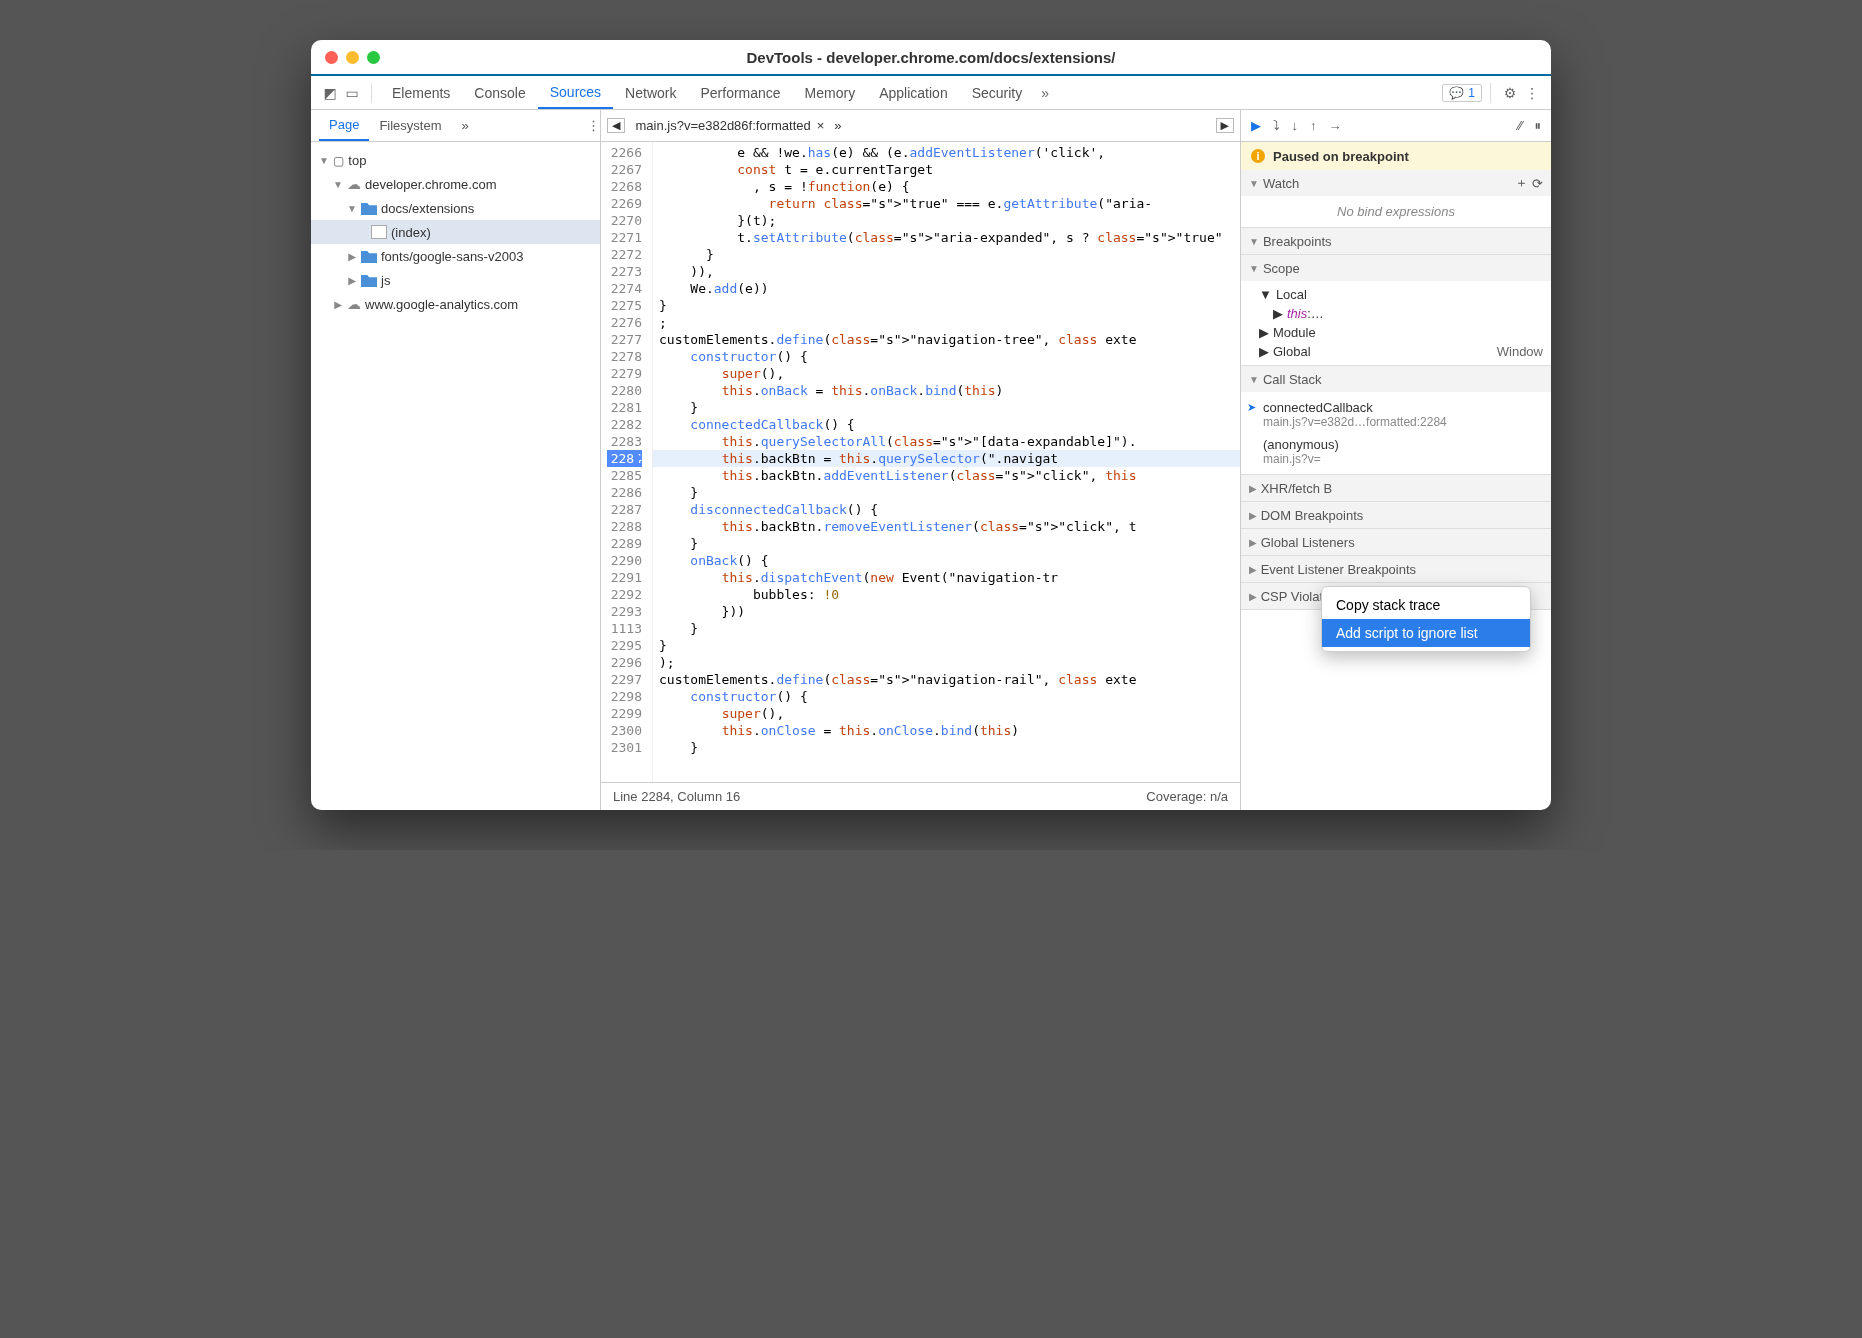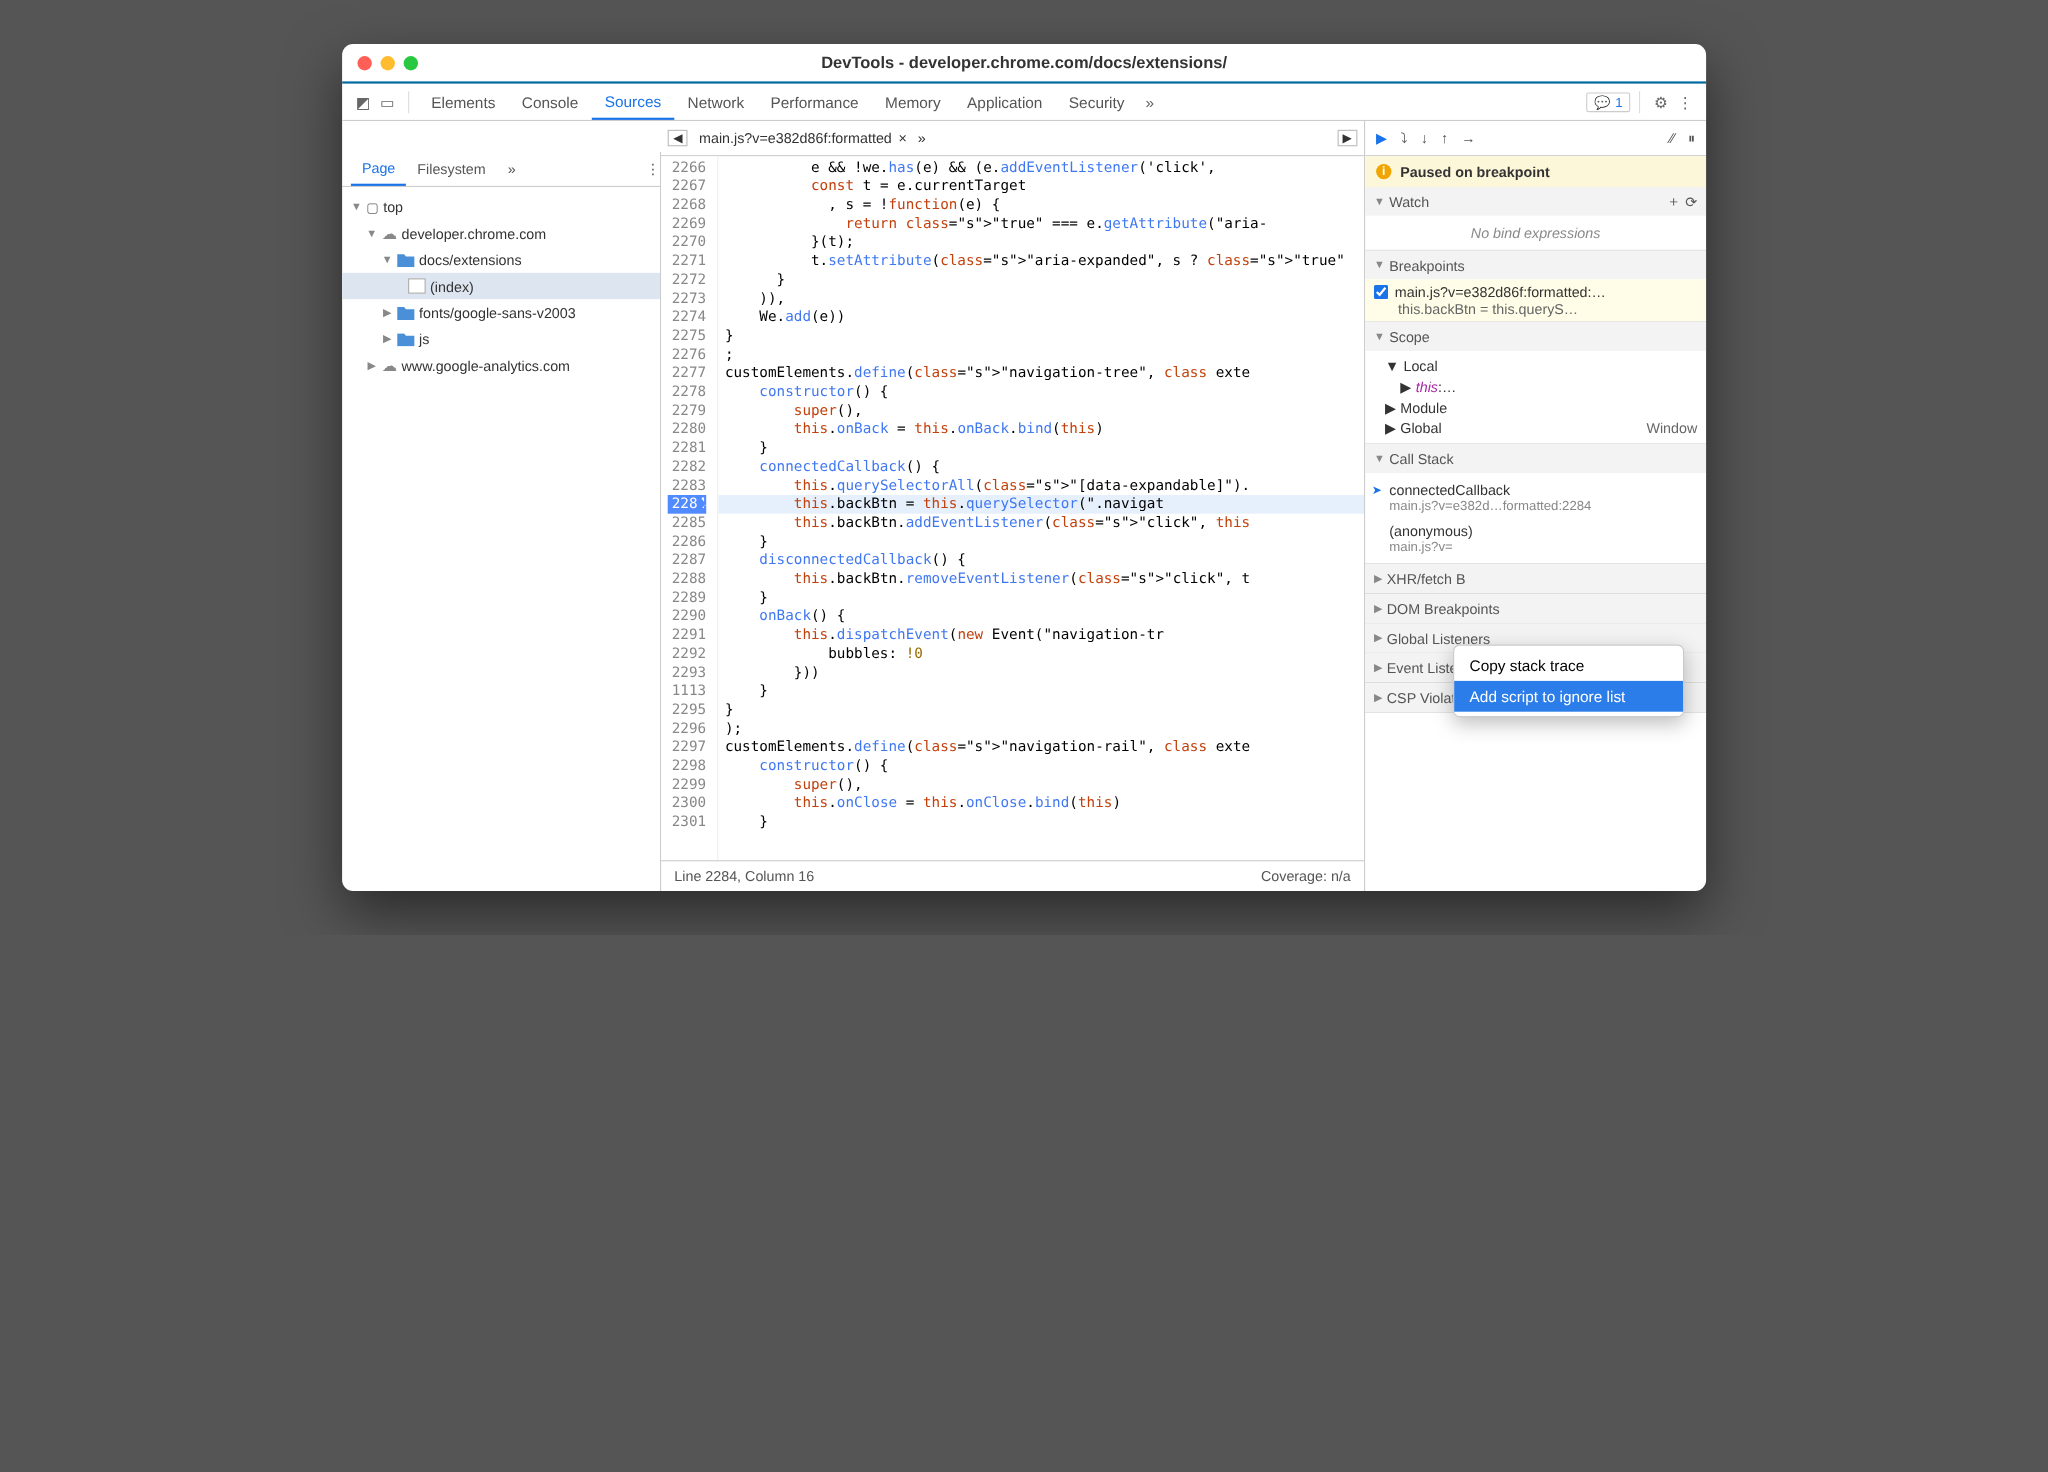--- a/index.html
+++ b/index.html
@@ -11,21 +11,21 @@
 .dot.r{background:#ff5f57}.dot.y{background:#febc2e}.dot.g{background:#28c840}
 .title { position: absolute; left: 0; right: 0; text-align: center; font-size: 15px; color: #333; font-weight: 600; }
 .maintabs { height: 34px; display: flex; align-items: center; border-bottom: 1px solid #ccc; padding: 0 8px; color: #555; font-size: 14px; }
 .maintabs .ico { width: 22px; height: 22px; display: flex; align-items: center; justify-content: center; color: #666; }
 .maintabs .sep { width: 1px; height: 20px; background: #ddd; margin: 0 8px; }
 .maintabs .tab { padding: 0 12px; height: 100%; display: flex; align-items: center; cursor: pointer; }
 .maintabs .tab.active { color: #1a73e8; border-bottom: 2px solid #1a73e8; }
 .maintabs .spacer { flex: 1; }
 .issue-badge { border: 1px solid #ccc; border-radius: 2px; padding: 1px 6px; font-size: 12px; color: #1a73e8; display: flex; align-items: center; gap: 4px; }
 .content { display: flex; height: 700px; }
-.left { width: 290px; border-right: 1px solid #ccc; display: flex; flex-direction: column; margin-top: 28px; }
+.left { width: 290px; border-right: 1px solid #ccc; display: flex; flex-direction: column; }
 .sidetabs { display: flex; align-items: center; height: 32px; border-bottom: 1px solid #ccc; font-size: 13px; padding-left: 8px; color: #555; }
 .sidetabs .st { padding: 0 10px; height: 100%; display: flex; align-items: center; }
 .sidetabs .st.active { color: #1a73e8; border-bottom: 2px solid #1a73e8; }
 .tree { flex: 1; padding: 6px 0; font-size: 13px; color: #333; overflow: auto; }
 .tn { display: flex; align-items: center; height: 24px; padding-left: var(--ind,8px); gap: 4px; cursor: pointer; }
 .tn.sel { background: #dde5f0; }
 .tw { color: #888; font-size: 10px; width: 10px; text-align: center; }
 .ticon { width: 16px; height: 14px; }
 .folder { background: #4a90d9; clip-path: polygon(0 15%,40% 15%,50% 30%,100% 30%,100% 100%,0 100%); }
 .file { background: #fff; border: 1px solid #aaa; }
@@ -230,27 +230,20 @@
             <span>＋</span>
             <span>⟳</span>
           </div>
         <div class="watch-empty">No bind expressions</div>
       </div>
       <div class="sect">
         <div class="secthdr">
             <span class="tw2">▼</span>
             <span>Breakpoints</span>
           </div>
-        <div class="bp-item">
-          <div class="l1">
-              <input type="checkbox" checked="" style="">
-              <span>main.js?v=e382d86f:formatted:…</span>
-            </div>
-          <div class="l2">this.backBtn = this.queryS…</div>
-        </div>
       </div>
       <div class="sect">
         <div class="secthdr">
             <span class="tw2">▼</span>
             <span>Scope</span>
           </div>
         <div class="sectbody">
           <div class="scoperow">
               <span class="tw2" style="margin-right:4px">▼</span>
               <span>Local</span>

